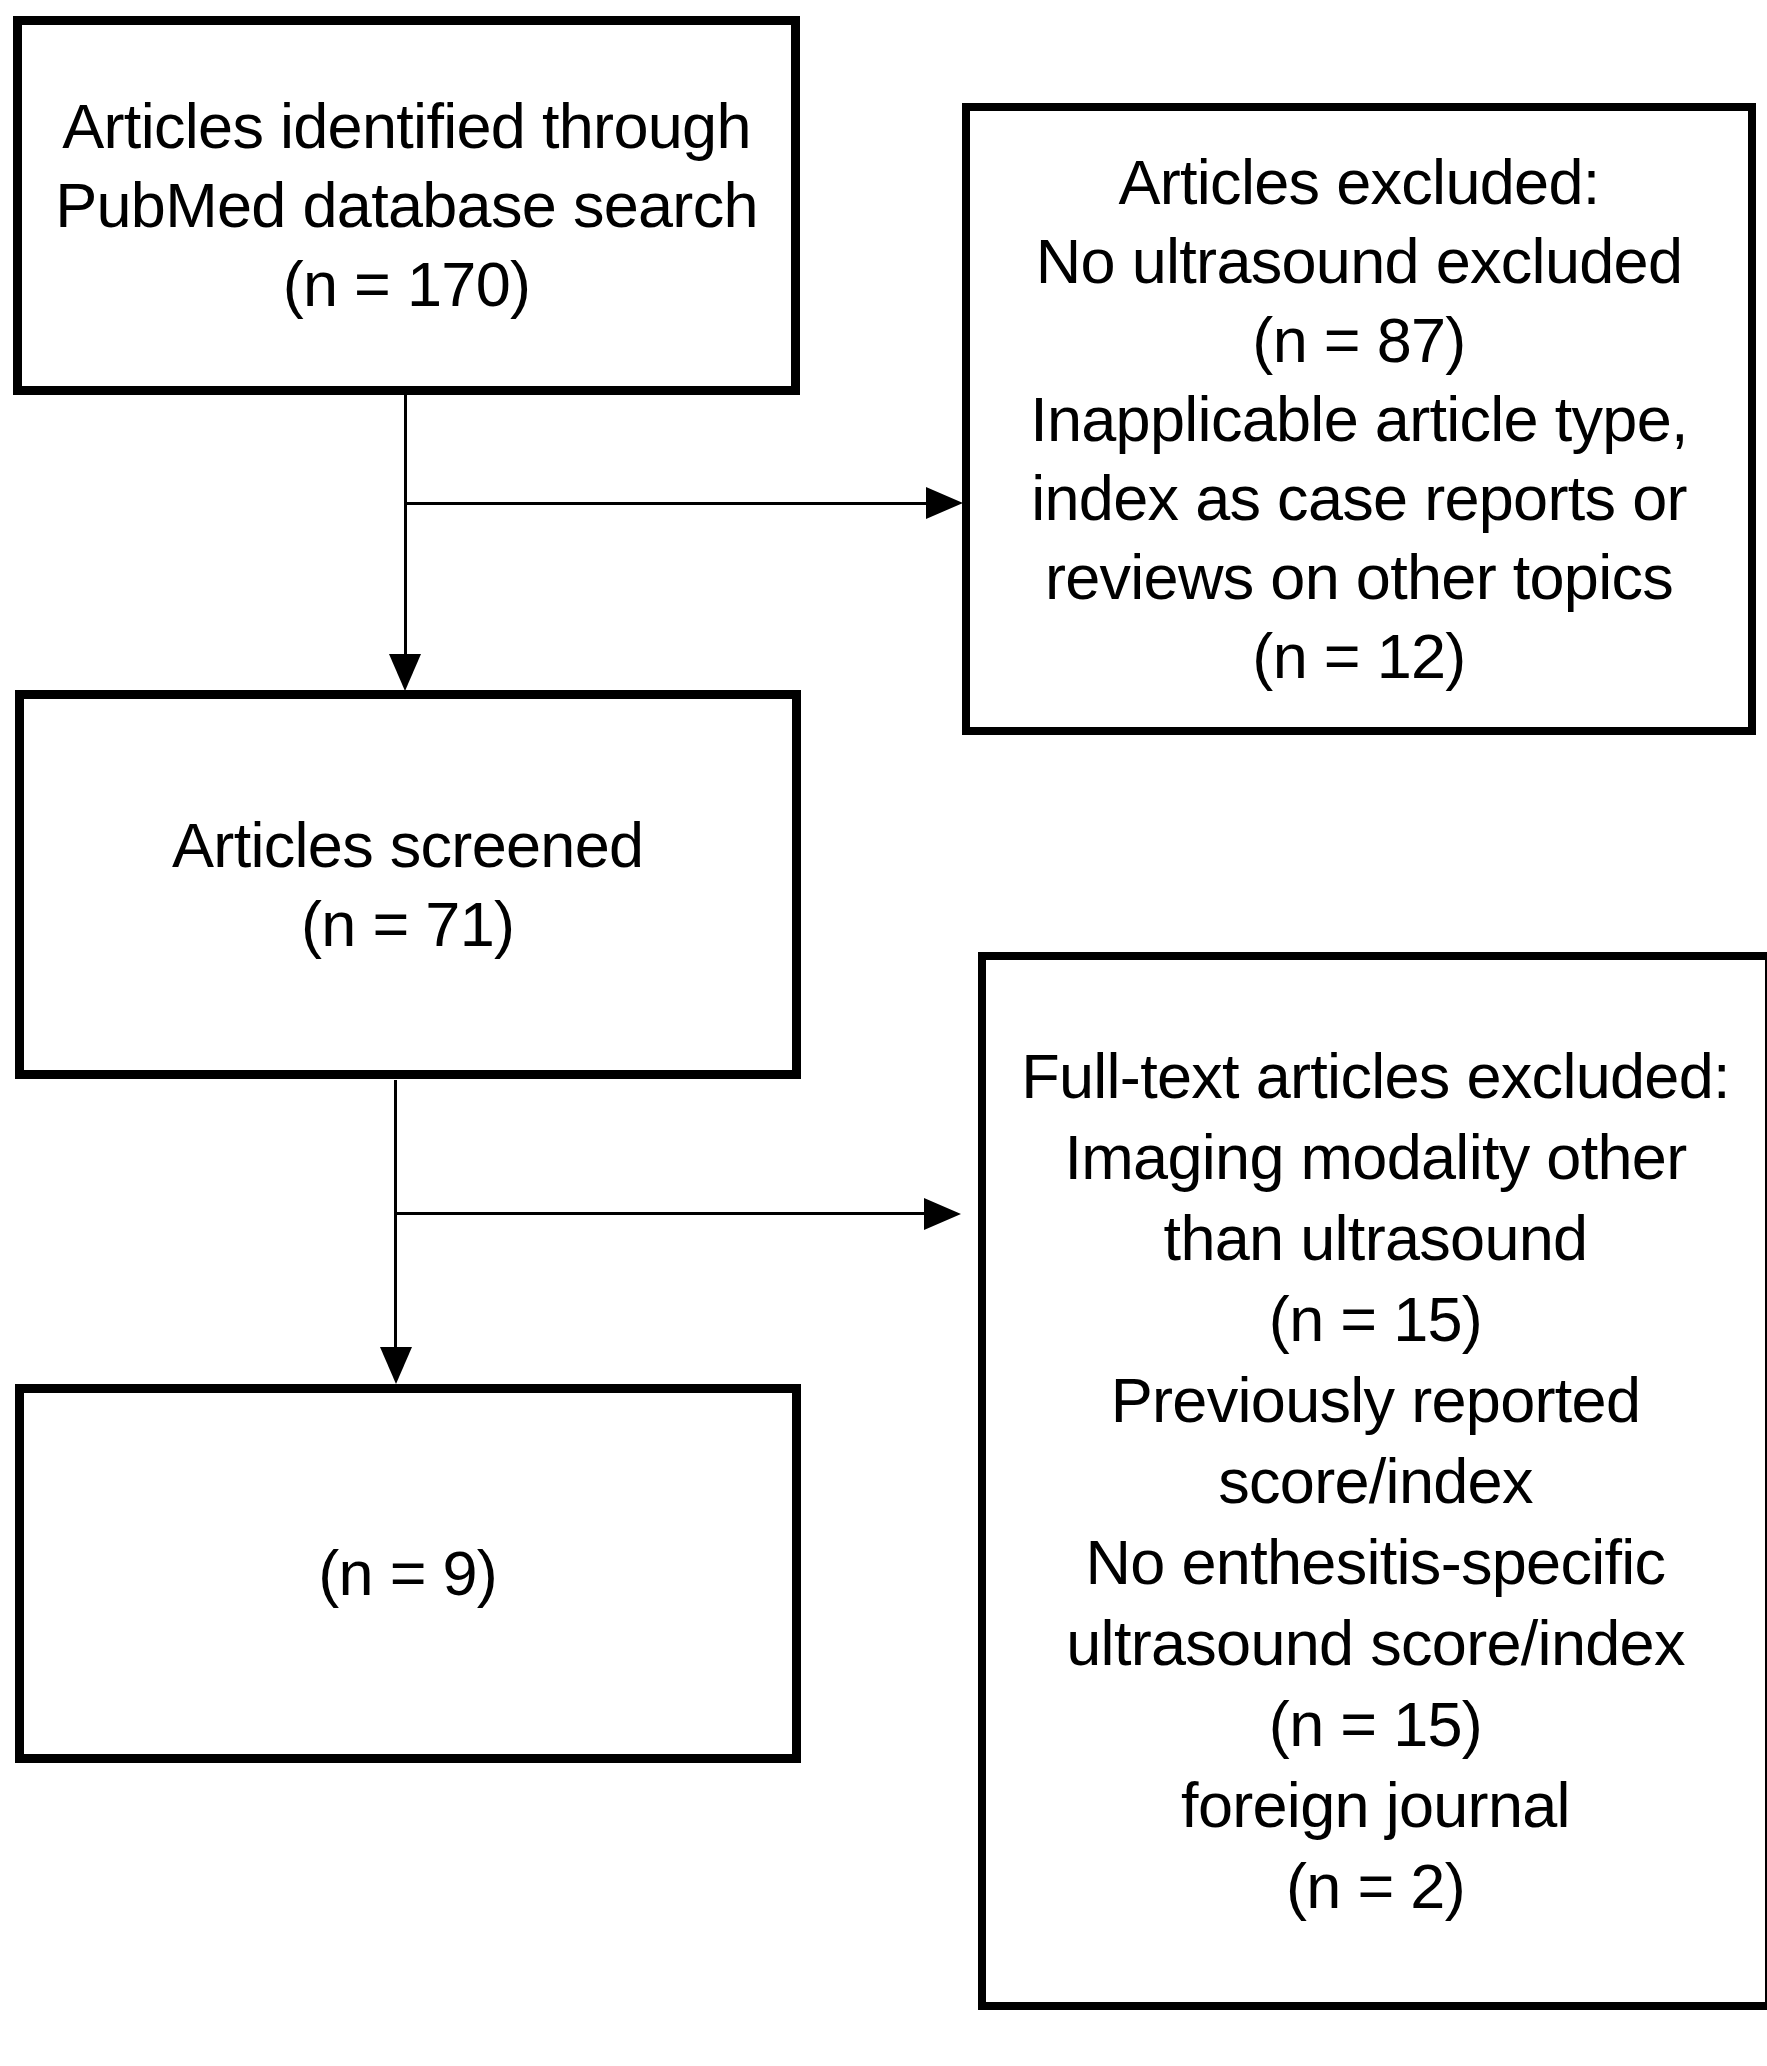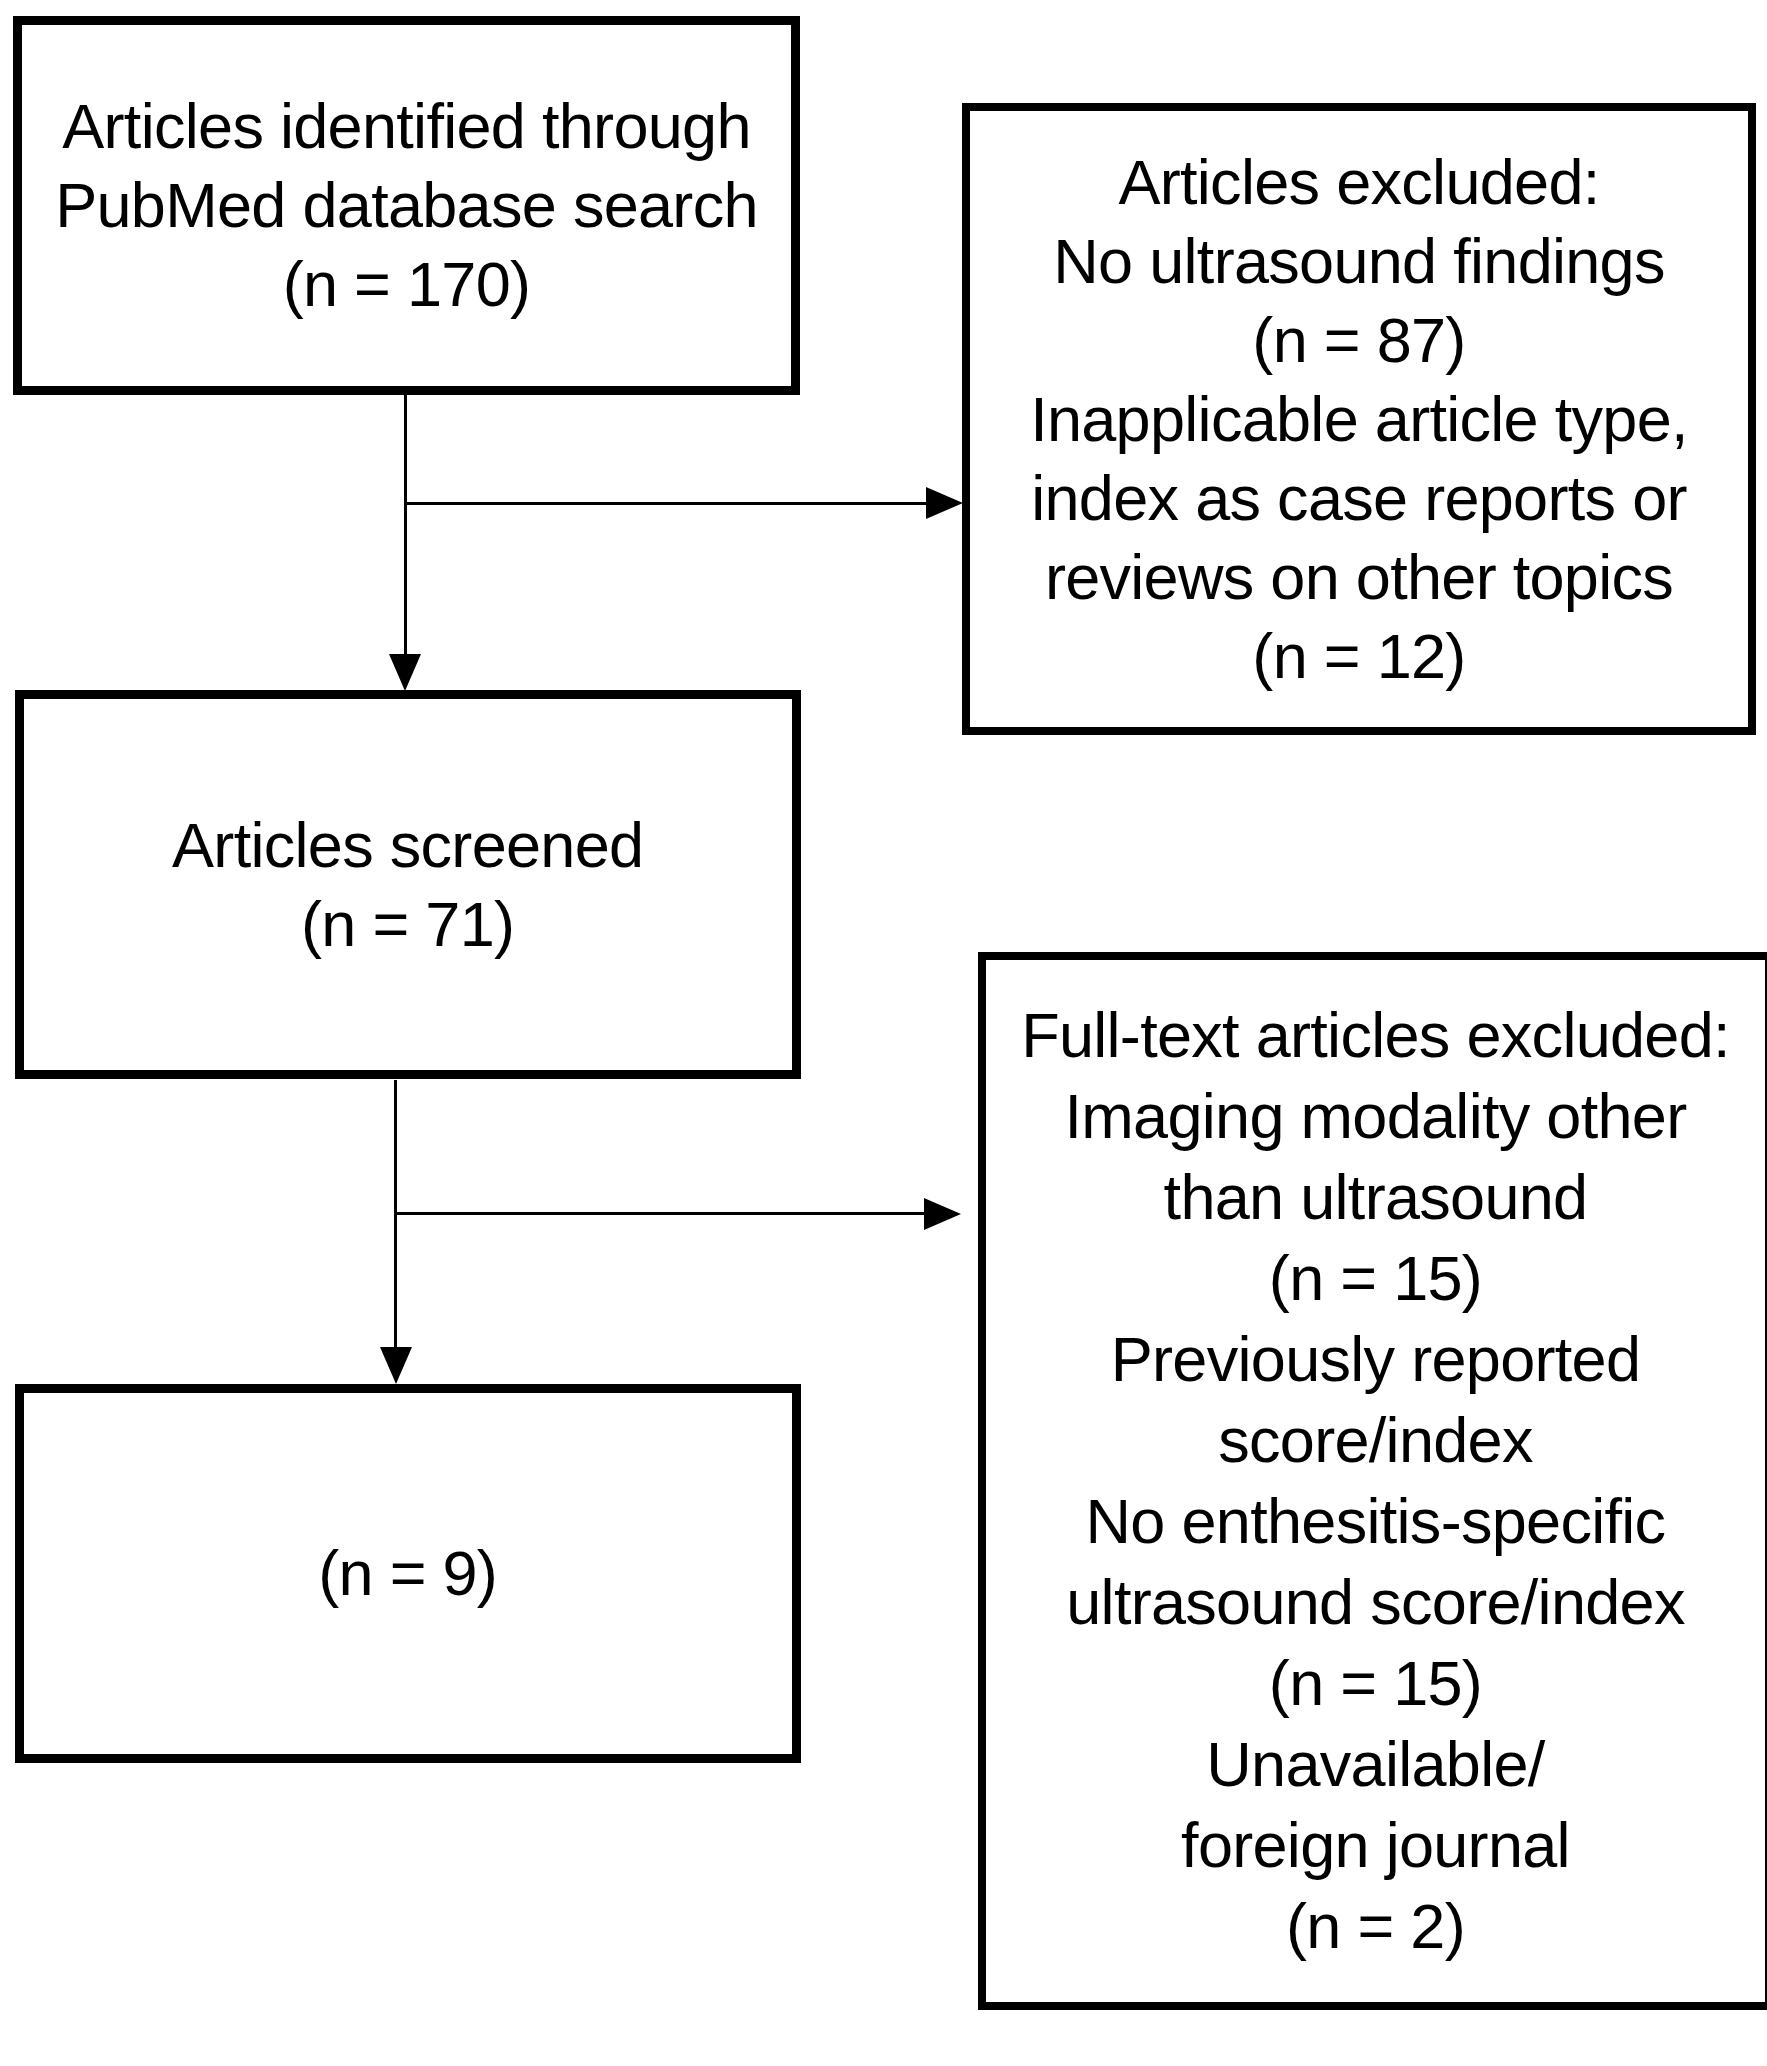--- a/index.html
+++ b/index.html
@@ -89,21 +89,21 @@
 <div class="canvas">
 
   <div class="box box-identified">
     <div class="line">Articles identified through</div>
     <div class="line">PubMed database search</div>
     <div class="line">(n = 170)</div>
   </div>
 
   <div class="box thin box-excluded-screening">
     <div class="line">Articles excluded:</div>
-    <div class="line">No ultrasound findings</div>
+    <div class="line">No ultrasound excluded</div>
     <div class="line">(n = 87)</div>
     <div class="line">Inapplicable article type,</div>
     <div class="line">index as case reports or</div>
     <div class="line">reviews on other topics</div>
     <div class="line">(n = 12)</div>
   </div>
 
   <div class="box box-screened">
     <div class="line">Articles screened</div>
     <div class="line">(n = 71)</div>
@@ -112,21 +112,20 @@
   <div class="box thin box-excluded-fulltext">
     <div class="line">Full-text articles excluded:</div>
     <div class="line">Imaging modality other</div>
     <div class="line">than ultrasound</div>
     <div class="line">(n = 15)</div>
     <div class="line">Previously reported</div>
     <div class="line">score/index</div>
     <div class="line">No enthesitis-specific</div>
     <div class="line">ultrasound score/index</div>
     <div class="line">(n = 15)</div>
-    <div class="line">Unavailable/</div>
     <div class="line">foreign journal</div>
     <div class="line">(n = 2)</div>
   </div>
 
   <div class="box box-included">
     <div class="line">(n = 9)</div>
   </div>
 
   <div class="vline v1"></div>
   <div class="arrow-down a-down-1"></div>

